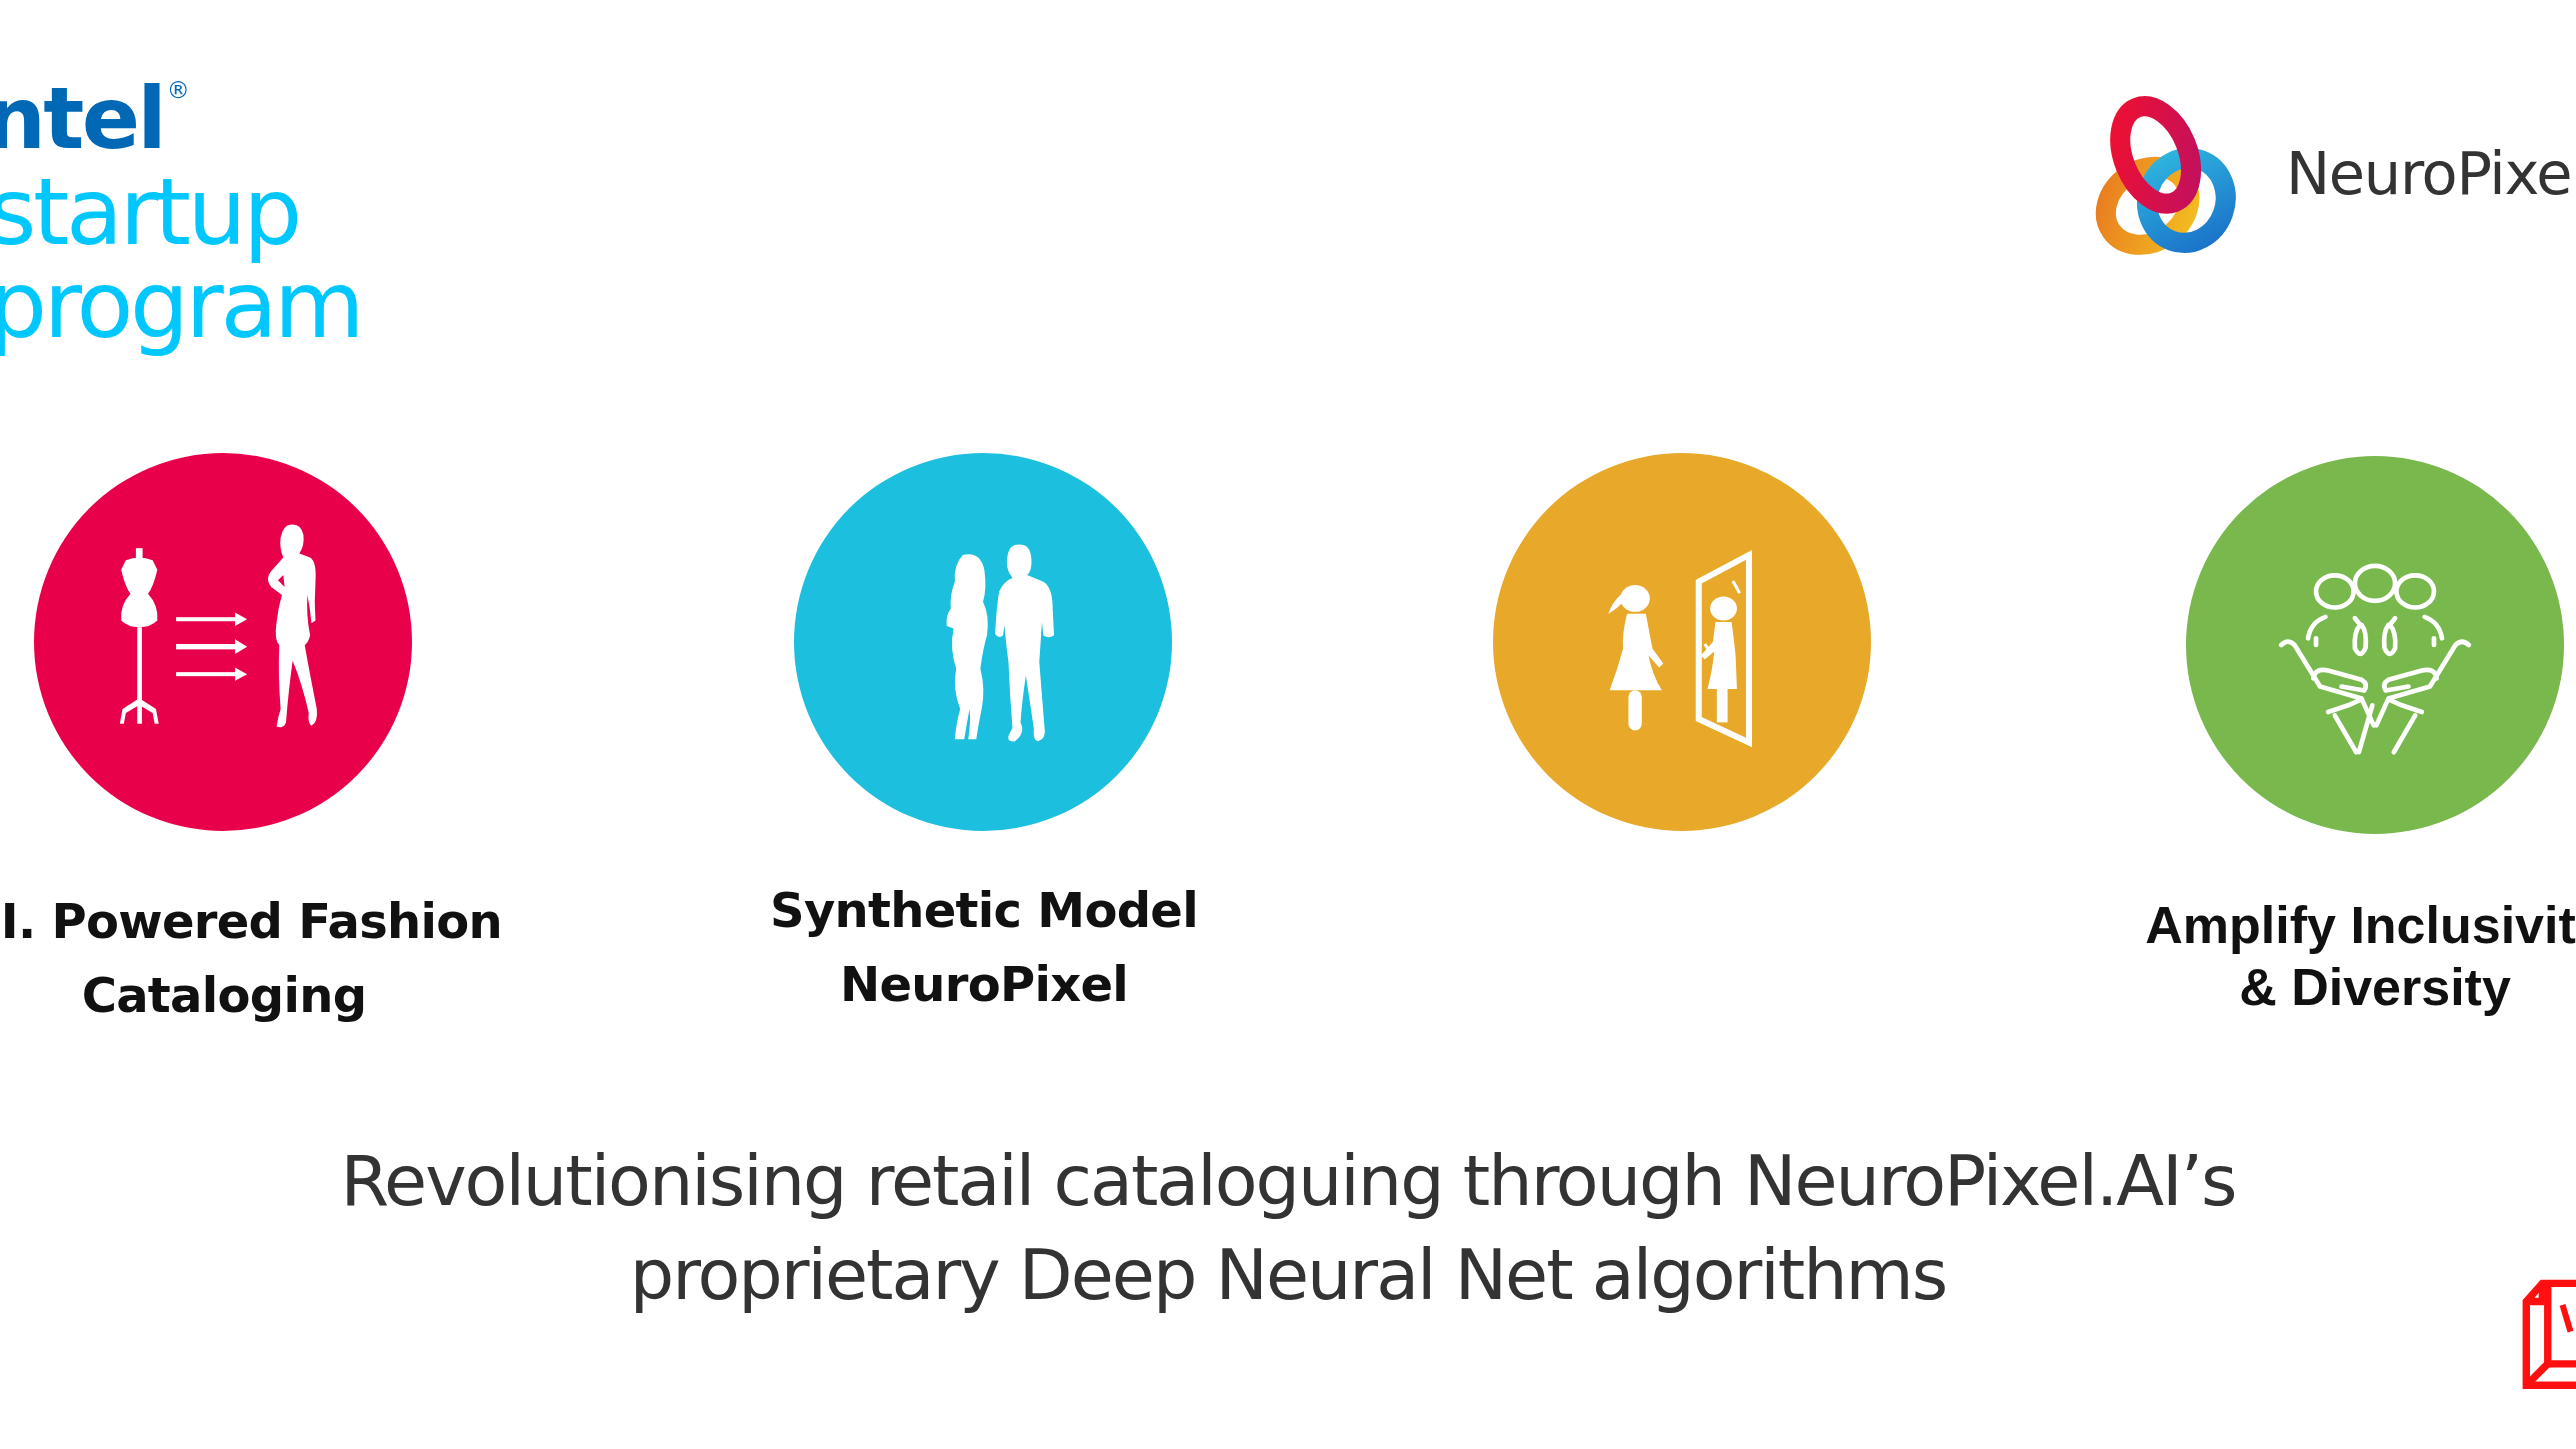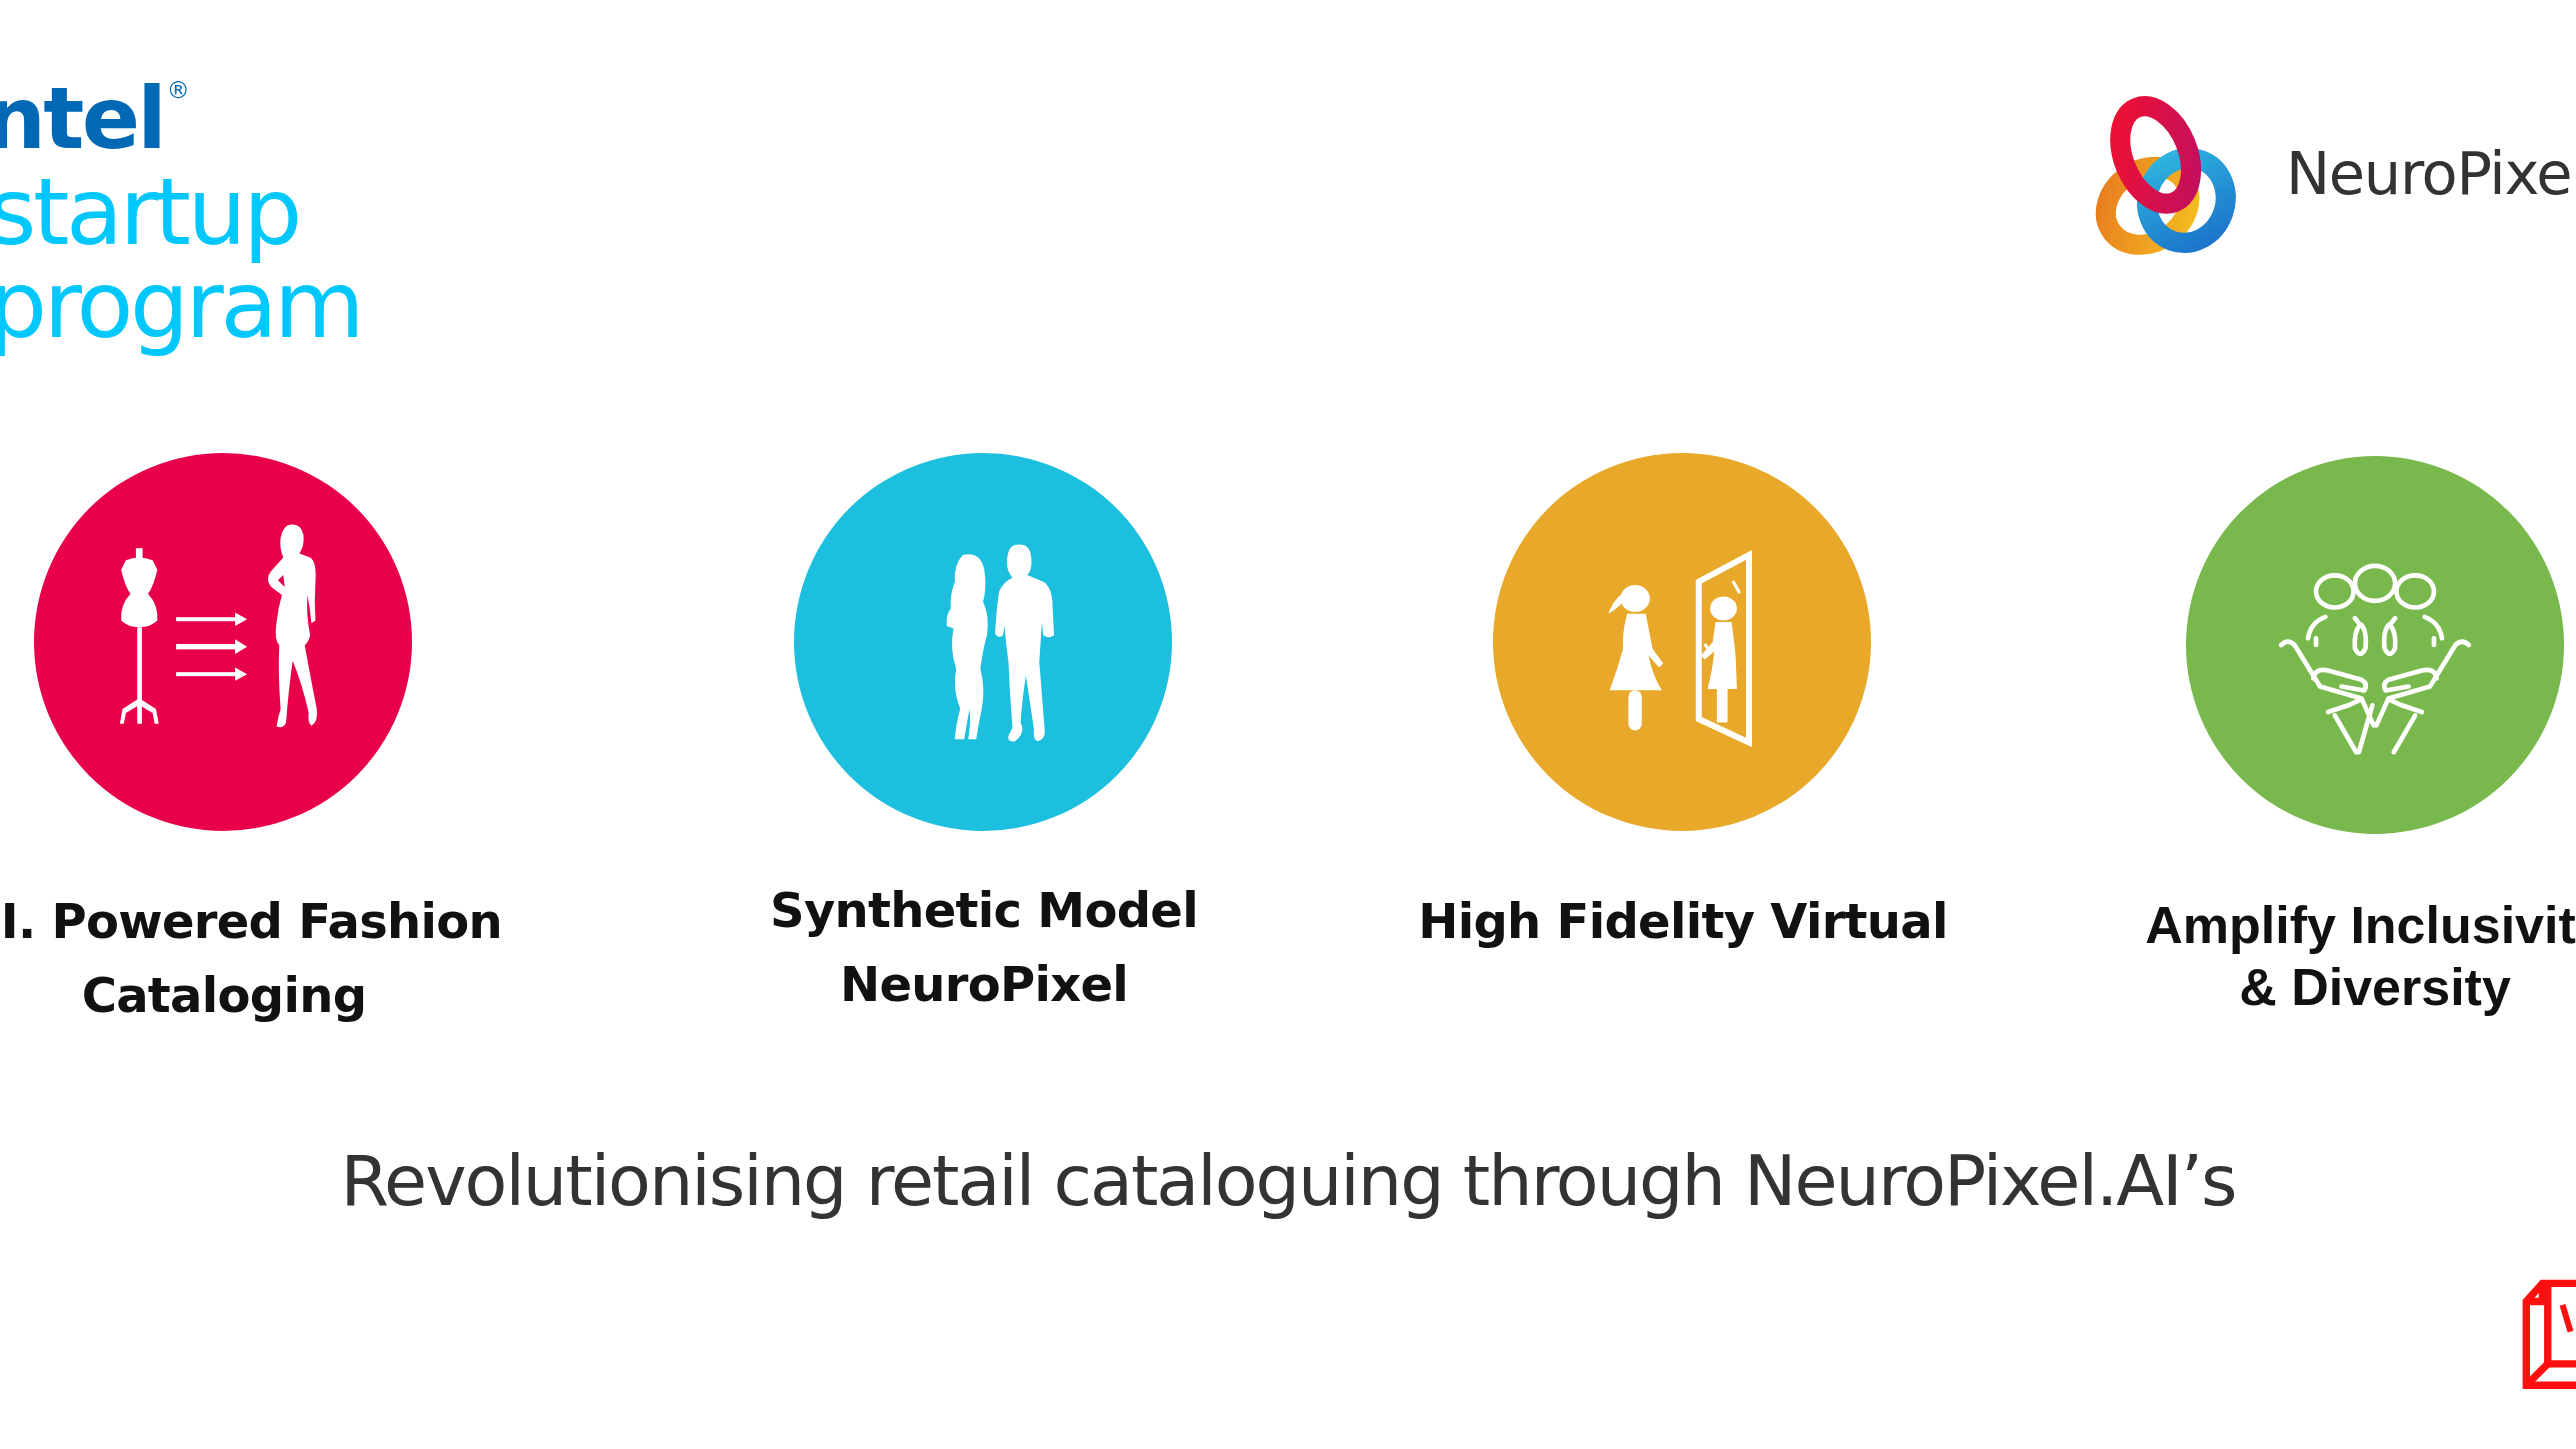--- a/index.html
+++ b/index.html
@@ -113,21 +113,20 @@
     <g fill="#ffffff">
       <ellipse cx="262" cy="150" rx="20" ry="18"></ellipse>
       <path d="M250 170 L274 170 Q278 200 280 220 L282 270 L238 270 Q246 240 248 214 L234 226 L228 220 L246 200 Z"></path>
       <rect x="252" y="270" width="16" height="50"></rect>
       <path d="M278 108 L288 126 L284 128 L274 110 Z"></path>
       <path d="M236 202 L244 214 L240 216 L232 204 Z"></path>
     </g>
   </svg>
 </div>
 <div class="label" style="left:1381px; top:884px;">
-  <span>High Fidelity Virtual</span>
 </div>
 
 <div class="circle" style="left: 2186px; top: 456px; background: rgb(120, 184, 76);">
   <svg viewBox="0 0 400 400" fill="none" stroke="#ffffff" stroke-width="7" stroke-linecap="round" stroke-linejoin="round">
 
     <ellipse cx="140" cy="120" rx="28" ry="24"></ellipse>
     <ellipse cx="200" cy="108" rx="30" ry="26"></ellipse>
     <ellipse cx="260" cy="120" rx="28" ry="24"></ellipse>
 
     <path d="M100 190 Q104 166 126 158"></path>
@@ -149,20 +148,21 @@
     <path d="M196 290 L176 360"></path>
   </svg>
 </div>
 <div class="label alt" style="left:2073px; top:894px;">
   <span>Amplify Inclusivity</span>
   <span>&amp; Diversity</span>
 </div>
 
 <div class="abs" id="tagline">
   <span>Revolutionising retail cataloguing through NeuroPixel.AI’s</span>
+  <span>proprietary Deep Neural Net algorithms</span>
 </div>
 
 <div class="abs" id="cube-logo">
   <svg viewBox="0 0 120 170" width="81" height="114" fill="none" stroke="#FF1010" stroke-width="11" stroke-linejoin="miter">
     <path d="M6 35 L30 8 L120 8 L120 160 L6 160 Z"></path>
     <path d="M38 8 L38 128 L120 128"></path>
     <path d="M6 160 L38 128"></path>
     <path d="M6 35 L30 35 L30 8"></path>
     <path d="M60 40 L72 80" stroke-width="9"></path>
   </svg>

